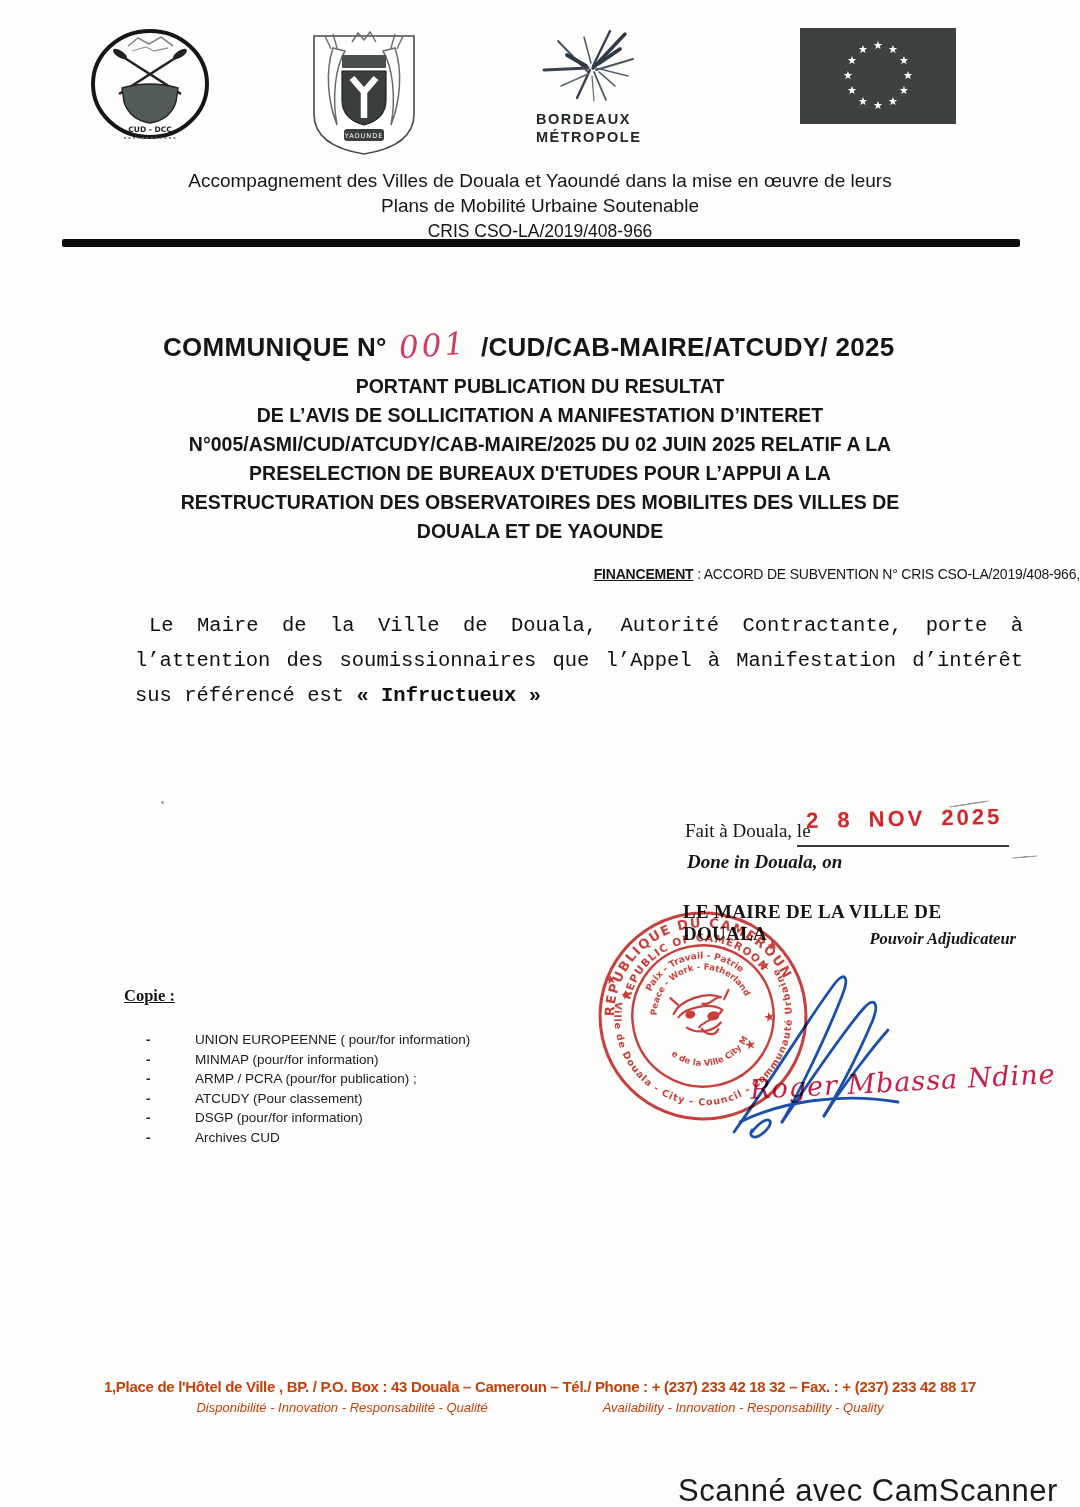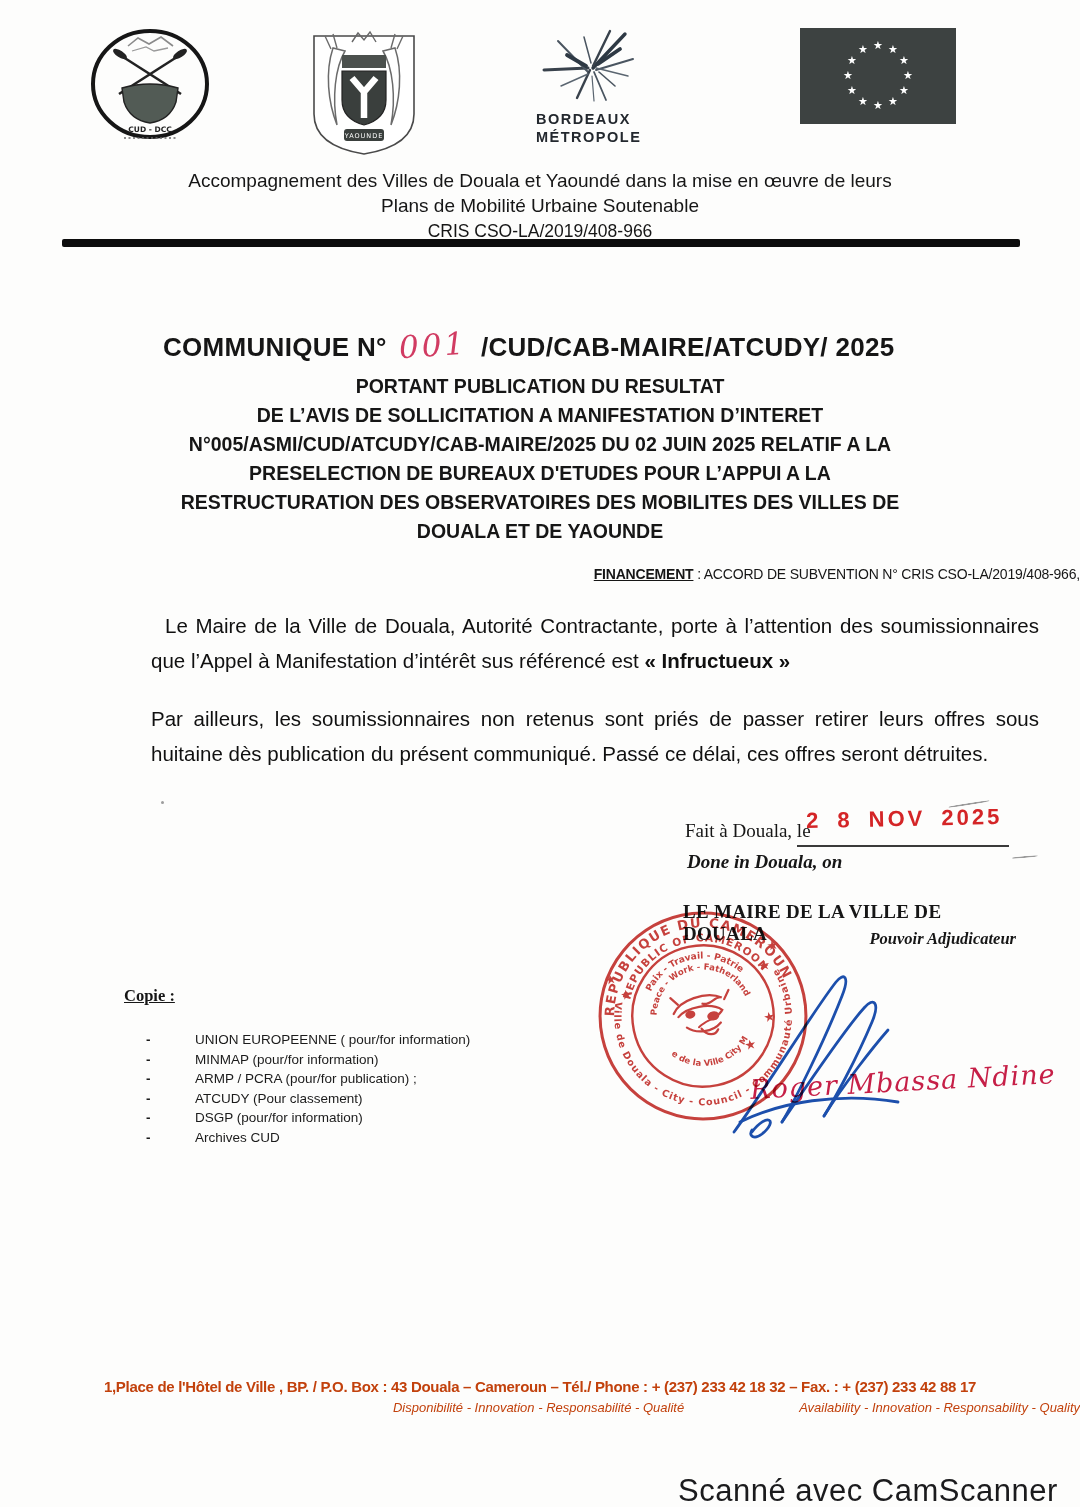--- a/index.html
+++ b/index.html
@@ -28,22 +28,22 @@
     border-bottom:2px solid rgba(209,59,98,.0);
   }
 
   .subtitle{position:absolute;left:60px;right:60px;top:372px;text-align:center;
     font-family:Liberation Sans, sans-serif;font-weight:bold;font-size:19.5px;line-height:29px;}
 
   .financement{position:absolute;left:0;right:0;top:566px;text-align:right;font-size:14px;letter-spacing:-0.2px;}
   .financement .lab{font-weight:bold;text-decoration:underline;}
 
   
-  .para{position:absolute;left:135px;width:888px;font-family:Liberation Sans, sans-serif;
-    font-size:20.5px;line-height:35px;text-align:justify;color:#101010;margin-left:16px;}
+  .para{position:absolute;left:135px;width:888px;font-family:Liberation Mono, monospace;
+    font-size:20.5px;line-height:35px;text-align:justify;color:#101010;}
   .p1{top:608px;text-indent:14px;}
   .p2{top:701px;}
 
   
   .fait{position:absolute;left:685px;top:820px;font-family:"Liberation Serif",serif;font-size:19px;}
   .date-stamp{position:absolute;left:806px;top:806px;color:#d42527;font-weight:bold;font-size:22px;
     letter-spacing:3px;word-spacing:7px;transform:rotate(-1.2deg);}
   .date-underline{position:absolute;left:797px;top:845px;width:212px;border-bottom:2px solid #3a3a3a;}
   .done{position:absolute;left:687px;top:851px;font-family:"Liberation Serif",serif;
     font-style:italic;font-weight:bold;font-size:19px;}
@@ -69,21 +69,21 @@
   .copie-label{position:absolute;left:124px;top:986px;font-family:"Liberation Serif",serif;
     font-weight:bold;font-size:16.5px;}
   .copie-label u{text-decoration:underline;}
   .copy-list{position:absolute;left:146px;top:1030px;font-size:13.5px;line-height:19.5px;color:#1b1b1b;}
   .copy-row{display:flex;}
   .copy-row .dash{width:49px;font-weight:bold;}
 
   
   .footer{position:absolute;left:0;right:0;top:1378px;text-align:center;color:#c2410c;}
   .footer .f1{font-size:15px;font-weight:bold;letter-spacing:-0.3px;}
-  .footer .f2{font-size:13px;font-style:italic;margin-top:5px;display:flex;justify-content:flex-end;gap:115px;}
+  .footer .f2{font-size:13px;font-style:italic;margin-top:5px;display:flex;justify-content:center;gap:115px;}
   .footer .f3{font-size:14.5px;font-weight:bold;margin-top:4px;}
 
   .watermark{position:absolute;left:678px;top:1473px;font-size:31px;color:#1b1b1d;
     letter-spacing:.5px;white-space:nowrap;}
 
   svg text{font-family:"DejaVu Sans",sans-serif;}
   .stamp-txt{fill:#c4322e;font-weight:bold;}
 </style>
 </head>
 <body>
@@ -188,21 +188,20 @@
       <div>DOUALA ET DE YAOUNDE</div>
     </div>
 
   <div class="financement">
     <span class="lab">FINANCEMENT</span><span> : ACCORD DE SUBVENTION  N° CRIS CSO-LA/2019/408-966,</span>
   </div>
 
   <div class="para p1">
     <span>Le Maire de la Ville de Douala, Autorité Contractante, porte à l’attention des soumissionnaires que l’Appel à Manifestation d’intérêt sus référencé est </span><b>« Infructueux »</b>
   </div>
-  <div class="para p2">Par ailleurs, les soumissionnaires non retenus sont priés de passer retirer leurs offres sous huitaine dès publication du présent communiqué. Passé ce délai, ces offres seront détruites.</div>
 
   <div class="fait">Fait à Douala, le</div>
   <div class="date-stamp">2 8 NOV 2025</div>
   <div class="date-underline"></div>
   <div class="done">Done in Douala, on</div>
 
   <div class="pencil" style="left:948px;top:803px;width:42px;transform:rotate(-9deg);"></div>
   <div class="pencil" style="left:1012px;top:856px;width:26px;transform:rotate(-5deg);"></div>
   <div class="speck" style="left:161px;top:801px;"></div>
   <div class="speck" style="left:345px;top:1095px;opacity:.5;"></div>

